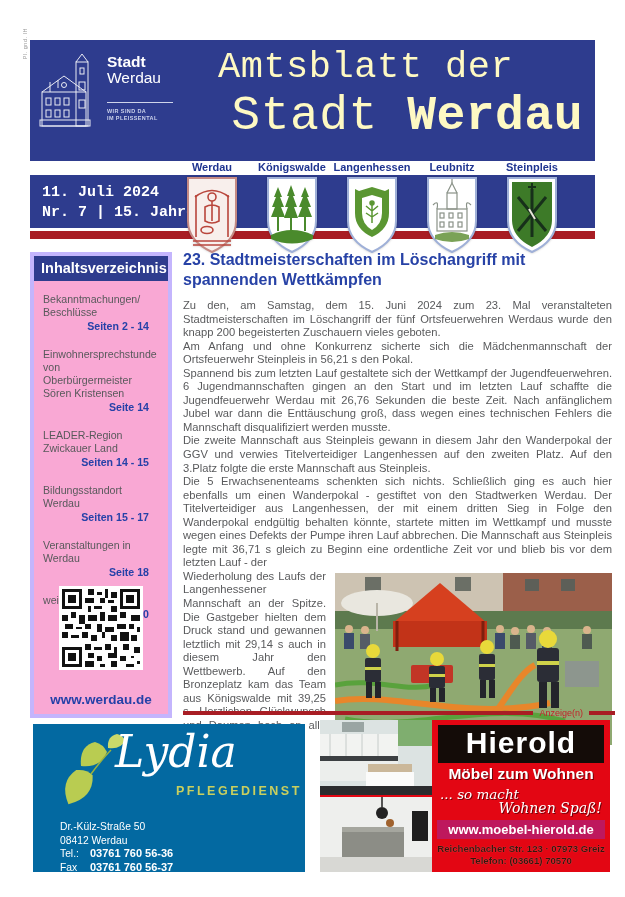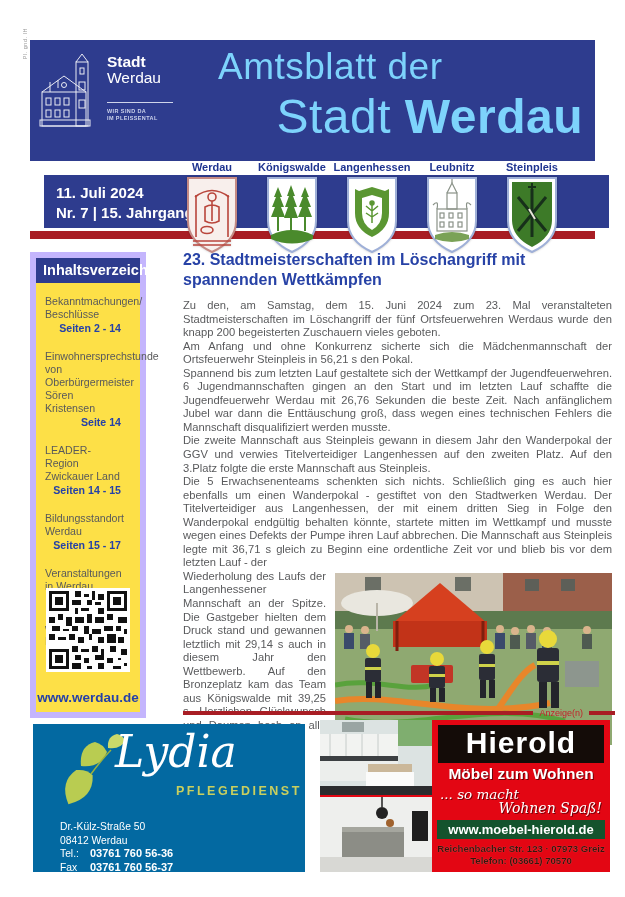--- a/index.html
+++ b/index.html
@@ -11,37 +11,37 @@
     font-size:5.5px;color:#9a9a9a;writing-mode:vertical-rl;transform:rotate(180deg);letter-spacing:.5px;}
 
   
   .masthead{position:absolute;left:30px;top:40px;width:565px;height:121px;background:#2e3c8e;}
   .logo-box{position:absolute;left:0;top:0;width:155px;height:121px;}
   .church{position:absolute;left:8px;top:12px;}
   .logo-text{position:absolute;left:77px;top:14px;color:#fff;line-height:16px;font-size:15.5px;}
   .logo-text .l1{font-weight:bold;}
   .logo-rule{position:absolute;left:77px;top:62px;width:66px;height:1px;background:#cfd4ea;}
   .logo-tag{position:absolute;left:77px;top:68px;color:#cdd3ec;font-size:5.5px;font-weight:bold;letter-spacing:.4px;line-height:7px;}
-  .mast-title{position:absolute;left:160px;top:0;width:405px;height:149px;color:#7dd3fc;}
+  .mast-title{position:absolute;left:160px;top:0;width:405px;height:149px;color:#fef9c3;font-family:Liberation Mono, monospace;}
   .mt1{position:absolute;left:28px;top:6px;font-size:37px;font-weight:500;letter-spacing:.5px;}
   .mt2{position:absolute;right:12px;top:49px;font-size:48px;font-weight:400;letter-spacing:.5px;white-space:nowrap;}
   .mt2 b{font-weight:800;}
 
   
-  .issue-band{position:absolute;left:44px;top:175px;width:565px;height:53px;background:#2e3c8e;}
+  .issue-band{position:absolute;left:30px;top:175px;width:565px;height:53px;background:#2e3c8e;font-family:Liberation Mono, monospace;}
   .issue-text{position:absolute;left:12px;top:8px;color:#fff;font-weight:bold;font-size:15px;line-height:20px;}
   .red-stripe{position:absolute;left:30px;top:231px;width:565px;height:8px;background:#a81d24;}
 
   
   .district{position:absolute;top:161px;width:80px;text-align:center;z-index:5;}
   .district .dname{font-size:11px;font-weight:bold;color:#1f3490;margin-bottom:2px;}
   .shield{display:block;margin:0 auto;filter:drop-shadow(0 0 1px rgba(0,0,0,.25));}
 
   
-  .sidebar{position:absolute;left:30px;top:252px;width:116px;height:466px;border:6px solid #c4b5fd;background:#fde047;box-sizing:border-box;}
+  .sidebar{position:absolute;left:30px;top:252px;width:142px;height:466px;border:4px solid #c4b5fd;background:#f9a8d4;box-sizing:border-box;}
   .sidebar-head{background:#2e3c8e;color:#fff;font-weight:bold;font-size:14.5px;padding:4px 0 5px 7px;}
   .toc{padding:12px 17px 0 9px;}
   .toc-item{margin-bottom:15px;}
   .toc-label{font-size:10.6px;color:#58595b;line-height:13px;}
   .toc-pages{font-size:10.6px;color:#2541a8;font-weight:bold;text-align:right;padding-right:2px;line-height:14px;}
   .qr{position:absolute;left:50%;top:330px;transform:translateX(-50%);}
   .site{position:absolute;left:0;right:0;bottom:7px;text-align:center;font-size:13.5px;font-weight:bold;color:#2541a8;}
 
   
   .article{position:absolute;left:183px;top:250px;width:429px;}
@@ -66,21 +66,21 @@
   .lydia-tel .lab{display:inline-block;width:30px;}
 
   .ad-hierold{position:absolute;left:320px;top:720px;width:290px;height:152px;background:#e30613;display:flex;}
   .h-photos{width:112px;display:flex;flex-direction:column;}
   .h-photos svg{display:block;}
   .h-right{flex:1;position:relative;color:#fff;}
   .h-name{margin:5px 6px 0 6px;background:#140c08;text-align:center;font-size:30px;font-weight:800;padding:1px 0 3px 0;letter-spacing:1px;}
   .h-sub{text-align:center;font-size:15.5px;font-weight:bold;margin-top:2px;text-shadow:1px 1px 0 #6b0008;}
   .h-s1{font-family:"DejaVu Serif",serif;font-style:italic;font-size:13.5px;margin:3px 0 0 8px;text-shadow:1px 1px 0 #6b0008;}
   .h-s2{font-family:"DejaVu Serif",serif;font-style:italic;font-size:14px;text-align:right;margin:-2px 8px 0 0;text-shadow:1px 1px 0 #6b0008;}
-  .h-url{margin:4px 5px 0 5px;background:#14532d;text-align:center;font-size:13px;font-weight:bold;padding:2px 0;}
+  .h-url{margin:4px 5px 0 5px;background:#be185d;text-align:center;font-size:13px;font-weight:bold;padding:2px 0;}
   .h-addr{text-align:center;font-size:9.6px;font-weight:bold;color:#3a140b;margin-top:4px;line-height:12px;text-shadow:0 0 1px rgba(255,255,255,.4);}
 </style>
 </head>
 <body>
 
 <div class="page">
 
   <div class="edge-note">Pl. gnd. IH</div>
 
   <div class="masthead">

